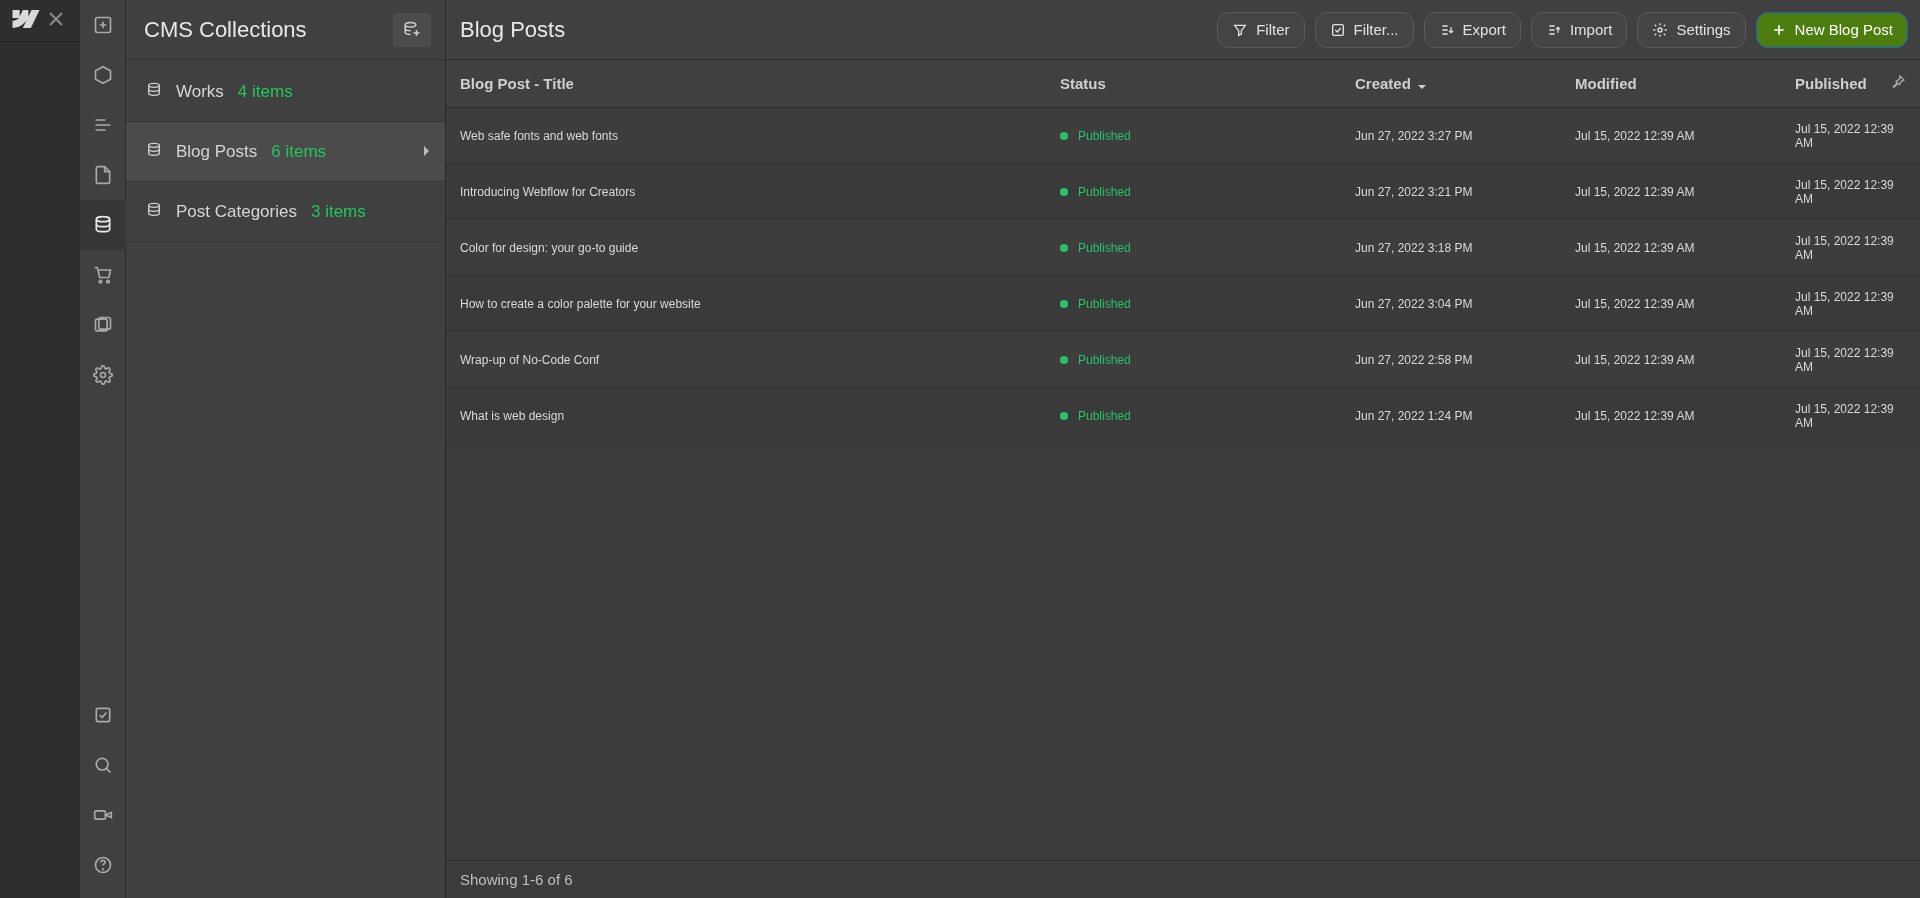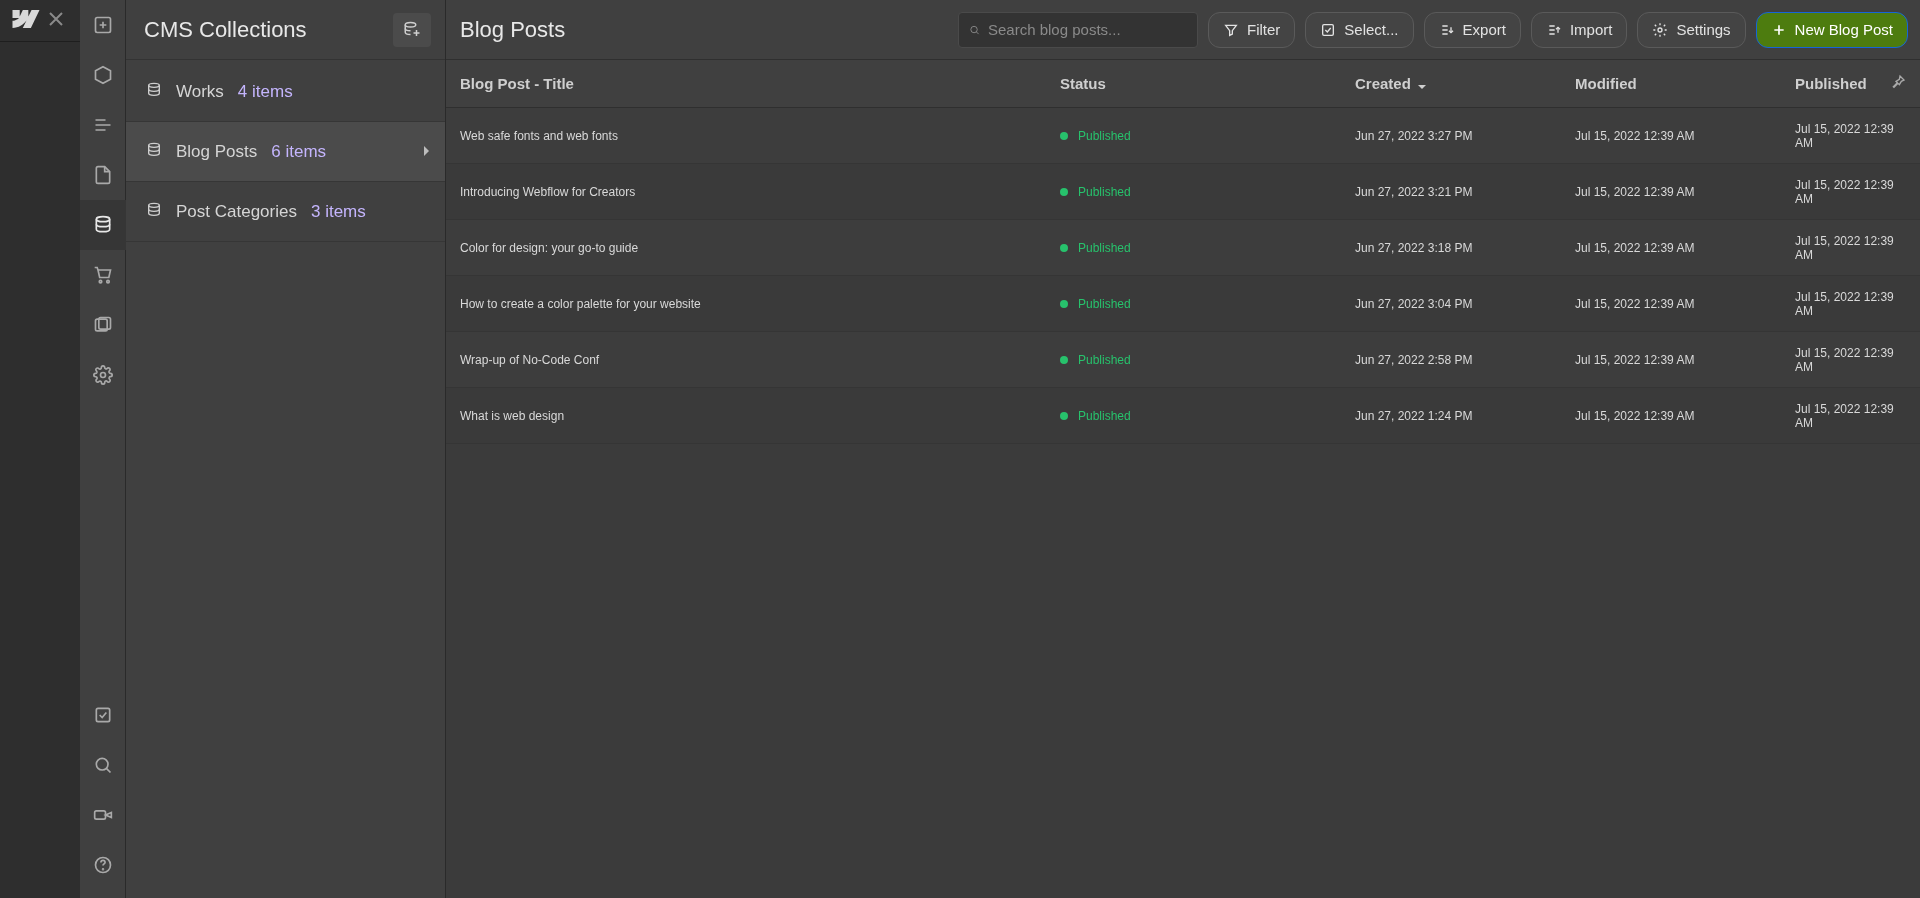--- a/index.html
+++ b/index.html
@@ -66,21 +66,21 @@
 .collection-item {
   height: 60px;
   display: flex; align-items: center;
   padding: 0 14px 0 20px;
   color: #d5d5d5; cursor: pointer;
   border-bottom: 1px solid #363636;
   gap: 14px;
 }
 .collection-item.active { background: #4b4b4b; }
 .collection-item .label { font-size: 17px; }
-.collection-item .count { font-size: 17px; color: #c4b5fd; }
+.collection-item .count { font-size: 17px; color: #22c55e; }
 .collection-item .chev { margin-left: auto; color: #bdbdbd; }
 .collection-item .db-icon { color: #cfcfcf; }
 
 .main {
   flex: 1; display: flex; flex-direction: column;
   background: #3b3b3b;
   min-width: 0;
 }
 .main-header {
   height: 60px;
@@ -294,39 +294,32 @@
     <span class="label">Post Categories</span>
     <span class="count">3 items</span>
 
   </div>
         </div>
     </div>
 
     <div class="main">
       <div class="main-header">
         <div class="main-title">Blog Posts</div>
-        <div class="search-box">
-          <svg width="16" height="16" viewBox="0 0 24 24" fill="none" stroke="currentColor" stroke-width="2">
-              <circle cx="11" cy="11" r="7"></circle>
-              <path d="M21 21l-5-5"></path>
-            </svg>
-          <input type="text" placeholder="Search blog posts..." style="">
-        </div>
         <div class="tb-btn">
           <svg viewBox="0 0 24 24" fill="none" stroke="currentColor" stroke-width="2">
               <path d="M4 5h16l-6 8v5l-4 2v-7L4 5z"></path>
             </svg>
           <span>Filter</span>
         </div>
         <div class="tb-btn">
           <svg viewBox="0 0 24 24" fill="none" stroke="currentColor" stroke-width="2">
               <rect x="4" y="4" width="16" height="16" rx="2"></rect>
               <path d="M8 12l3 3 5-6"></path>
             </svg>
-          <span>Select...</span>
+          <span>Filter...</span>
         </div>
         <div class="tb-btn">
           <svg viewBox="0 0 24 24" fill="none" stroke="currentColor" stroke-width="2">
               <path d="M5 6h8M5 12h8M5 18h8"></path>
               <path d="M18 8v8"></path>
               <path d="M15 13l3 3 3-3"></path>
             </svg>
           <span>Export</span>
         </div>
         <div class="tb-btn">
@@ -426,15 +419,16 @@
     <div class="cell-status">
       <span class="status-dot"></span>
       <span class="status-text">Published</span>
     </div>
     <div class="cell-created">Jun 27, 2022 1:24 PM</div>
     <div class="cell-modified">Jul 15, 2022 12:39 AM</div>
     <div class="cell-published">Jul 15, 2022 12:39 AM</div>
   </div>
         </div>
 
+      <div class="footer">Showing 1-6 of 6</div>
     </div>
   </div>
 </div>
 
 </body></html>

